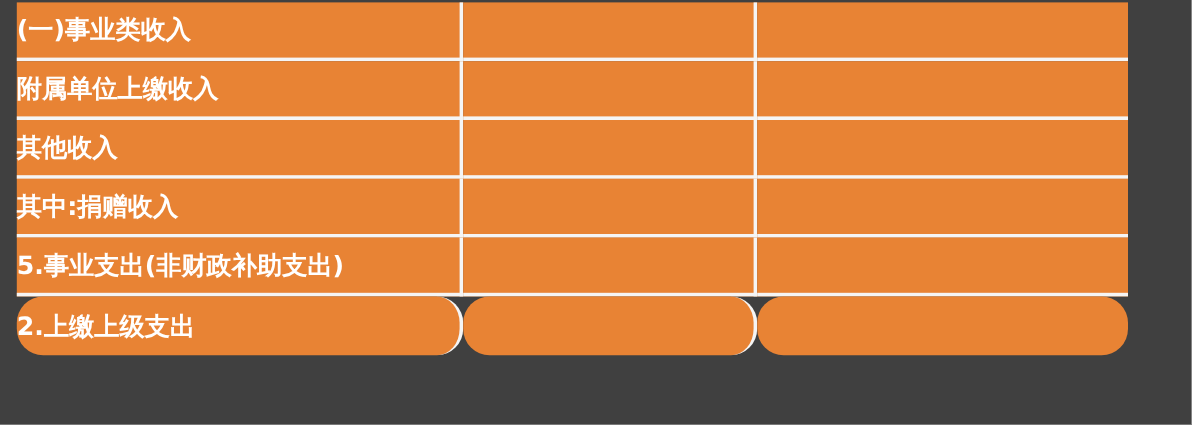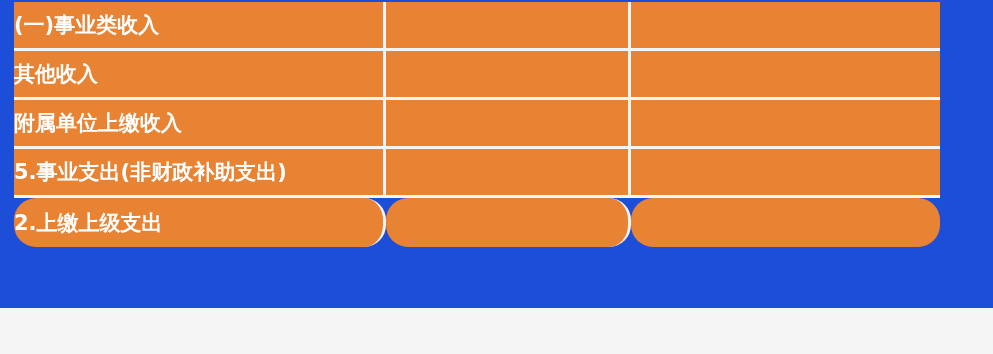--- a/index.html
+++ b/index.html
@@ -10,22 +10,22 @@
     width: 993px;
     height: 354px;
     background: #f5f5f5;
     font-family: "DejaVu Sans", "Liberation Sans", sans-serif;
     overflow: hidden;
   }
 
   #sheet {
     position: relative;
     width: 993px;
-    height: 308px;
-    background: #1d4ed8;
+    height: 354px;
+    background: #404040;
   }
 
   #finance-table {
     position: absolute;
     left: 14px;
     top: 2px;
     width: 926px;
     border-collapse: separate;
     border-spacing: 0;
     table-layout: fixed;
@@ -87,31 +87,36 @@
     </colgroup>
     <tbody>
 
       <tr>
         <td class="cell-label">(一)事业类收入</td>
         <td class="cell-value"></td>
         <td class="cell-value"></td>
       </tr>
 
       <tr>
+        <td class="cell-label">附属单位上缴收入</td>
+        <td class="cell-value"></td>
+        <td class="cell-value"></td>
+      </tr>
+
+      <tr>
         <td class="cell-label">其他收入</td>
         <td class="cell-value"></td>
         <td class="cell-value"></td>
       </tr>
 
       <tr>
-        <td class="cell-label">附属单位上缴收入</td>
+        <td class="cell-label">其中:捐赠收入</td>
         <td class="cell-value"></td>
         <td class="cell-value"></td>
       </tr>
-
 
 
       <tr>
         <td class="cell-label">5.事业支出(非财政补助支出)</td>
         <td class="cell-value"></td>
         <td class="cell-value"></td>
       </tr>
 
       <tr>
         <td class="cell-label">2.上缴上级支出</td>

